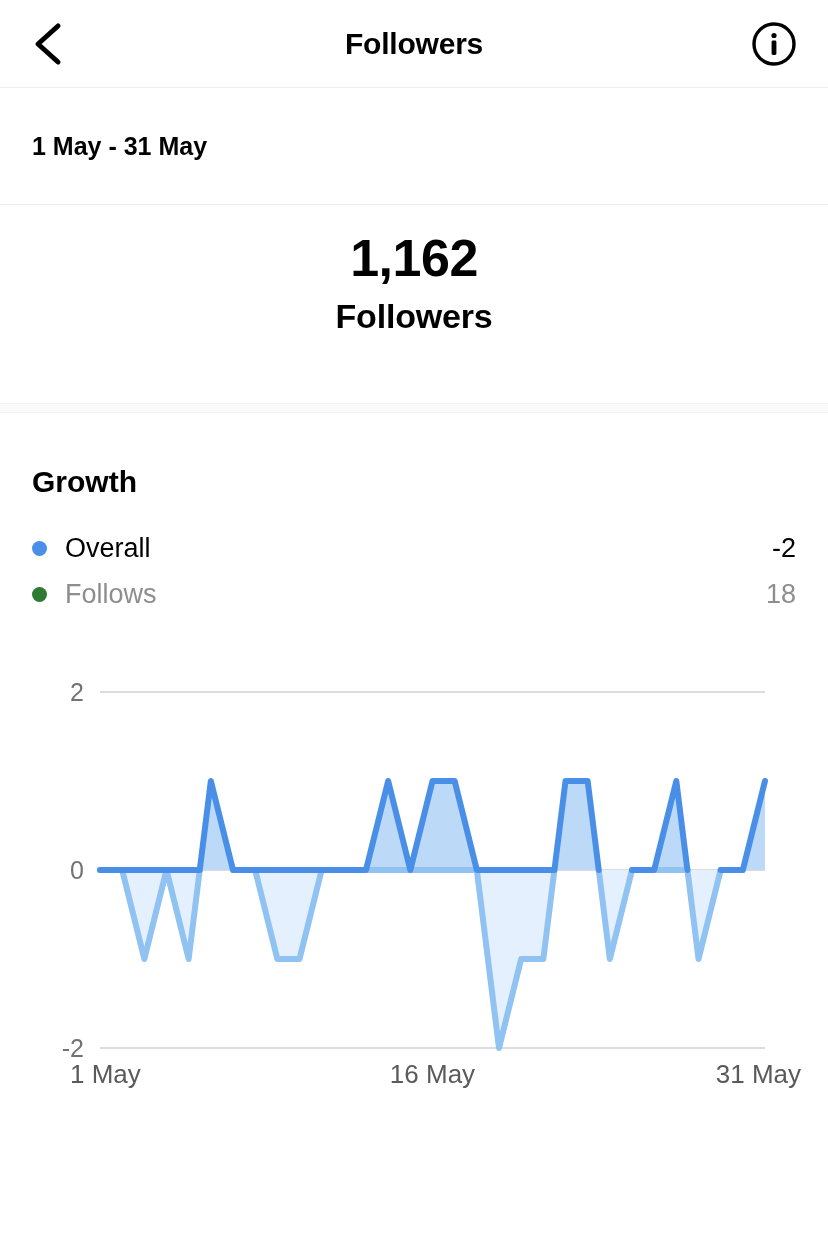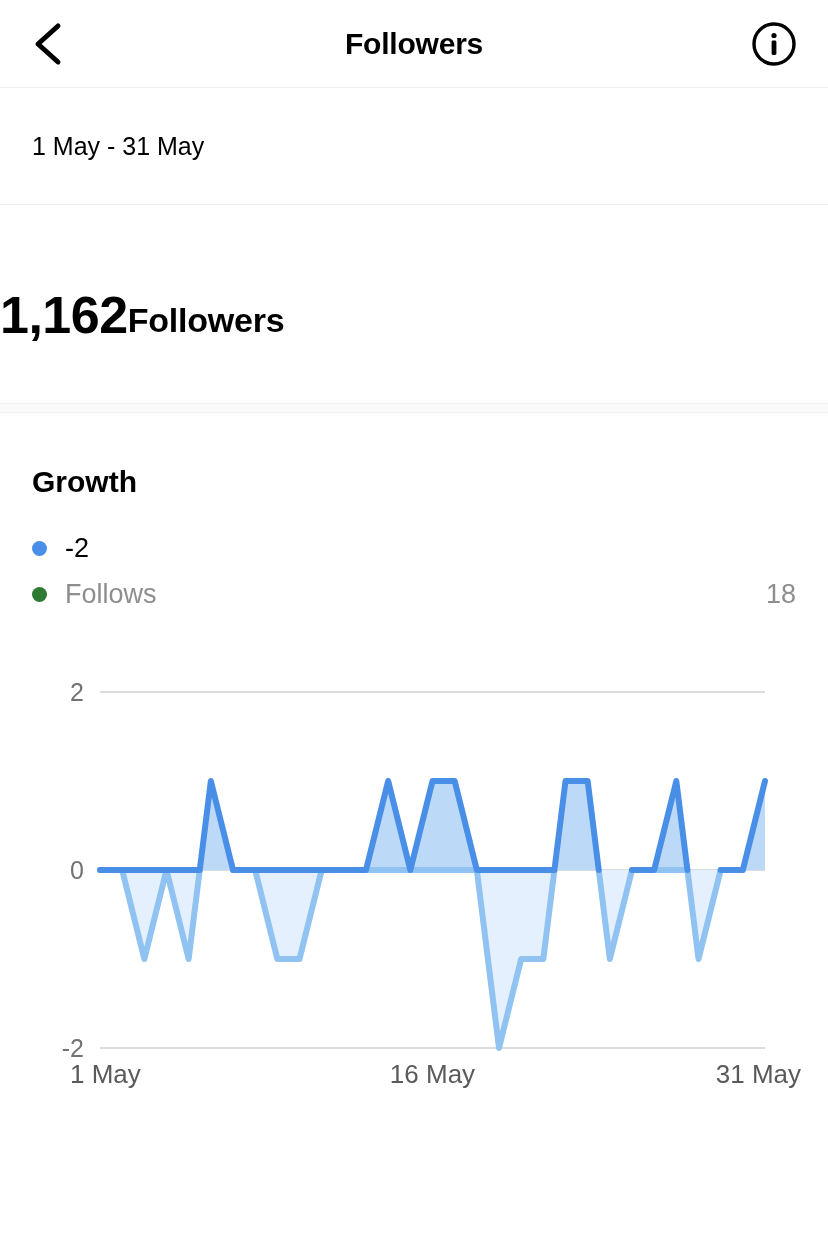--- a/index.html
+++ b/index.html
@@ -74,30 +74,30 @@
     cursor: pointer;
   }
   .period-label {
     font-size: 26px;
     font-weight: bold;
     color: #000000;
     white-space: nowrap;
   }
   .date-range {
     font-size: 25px;
-    font-weight: normal;
+    font-weight: bold;
     color: #000000;
     white-space: nowrap;
   }
 
   
   .total-block {
     height: 198px;
     display: flex;
-    flex-direction: row;
+    flex-direction: column;
     align-items: center;
     justify-content: flex-start;
     padding-top: 24px;
     background: #ffffff;
   }
   .total-value {
     font-size: 52px;
     font-weight: bold;
     color: #000000;
     letter-spacing: -0.5px;
@@ -203,20 +203,21 @@
     <div class="total-label">Followers</div>
   </div>
 
   <div class="section-divider"></div>
 
   <div class="growth-section">
     <div class="growth-title">Growth</div>
 
     <div class="legend-row active">
       <span class="legend-dot" style="background:#4a8fe7"></span>
+      <span class="legend-name">Overall</span>
       <span class="legend-value">-2</span>
     </div>
 
     <div class="legend-row inactive">
       <span class="legend-dot" style="background:#2d7a33"></span>
       <span class="legend-name">Follows</span>
       <span class="legend-value">18</span>
     </div>
 
   </div>

